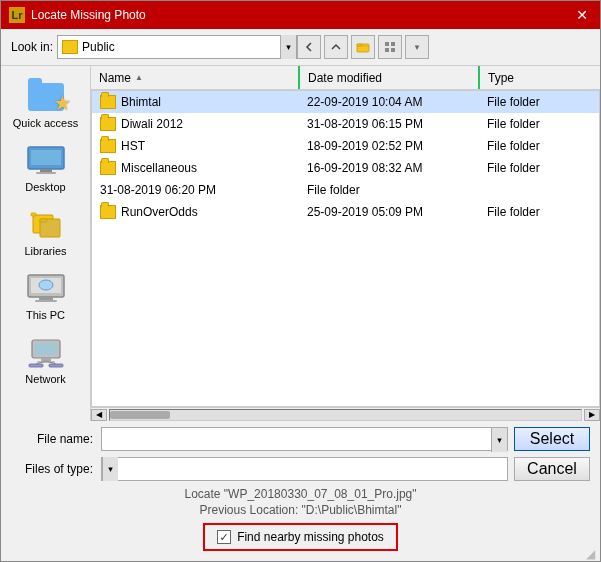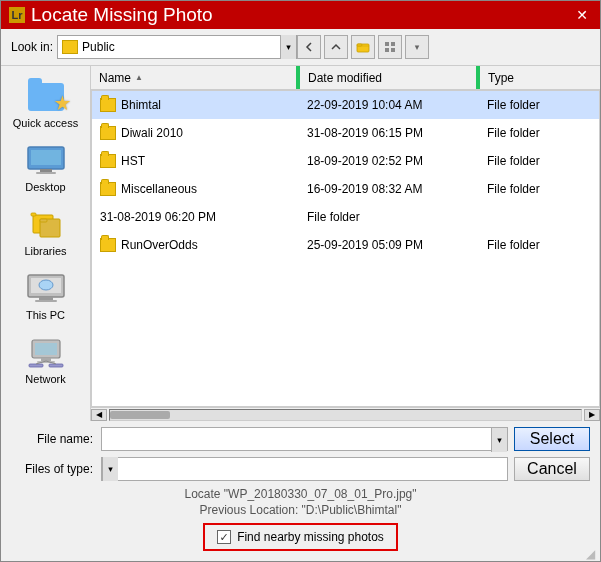--- a/index.html
+++ b/index.html
@@ -39,21 +39,21 @@
       display: flex;
       align-items: center;
       justify-content: center;
       font-size: 11px;
       font-weight: bold;
       color: #333;
       flex-shrink: 0;
     }
     .title-bar-text {
       flex: 1;
-      font-size: 19px;
+      font-size: 12px;
       font-weight: normal;
     }
     .title-bar-close {
       width: 20px;
       height: 20px;
       display: flex;
       align-items: center;
       justify-content: center;
       cursor: pointer;
       font-size: 14px;
@@ -189,21 +189,21 @@
       background: #f0f0f0;
       border-bottom: 1px solid #ccc;
       height: 24px;
       align-items: center;
     }
     .file-list-header-cell {
       padding: 0 8px;
       font-size: 12px;
       font-weight: normal;
       color: #000;
-      border-right: 4px solid #22c55e;
+      border-right: 2px solid #22c55e;
       height: 100%;
       display: flex;
       align-items: center;
       cursor: pointer;
       user-select: none;
     }
     .file-list-header-cell:last-child { border-right: none; }
     .sort-arrow {
       margin-left: 4px;
       font-size: 8px;
@@ -212,21 +212,21 @@
     .file-list {
       flex: 1;
       overflow-y: auto;
       background: white;
       border: 1px solid #ccc;
       margin: 0;
     }
     .file-row {
       display: grid;
       grid-template-columns: 1fr 180px 120px;
-      height: 28px;
+      height: 22px;
       align-items: center;
       cursor: pointer;
       border-bottom: 1px solid transparent;
     }
     .file-row.selected { background: #cce0ff; }
     .file-row-cell {
       padding: 0 8px;
       font-size: 12px;
       color: #000;
       white-space: nowrap;
@@ -533,21 +533,21 @@
           <div class="file-row-cell">
             <div class="file-icon"></div>
             <span>Bhimtal</span>
           </div>
           <div class="file-row-cell">22-09-2019 10:04 AM</div>
           <div class="file-row-cell">File folder</div>
         </div>
         <div class="file-row">
           <div class="file-row-cell">
             <div class="file-icon"></div>
-            <span>Diwali 2010</span>
+            <span>Diwali 2012</span>
           </div>
           <div class="file-row-cell">31-08-2019 06:15 PM</div>
           <div class="file-row-cell">File folder</div>
         </div>
         <div class="file-row">
           <div class="file-row-cell">
             <div class="file-icon"></div>
             <span>HST</span>
           </div>
           <div class="file-row-cell">18-09-2019 02:52 PM</div>

